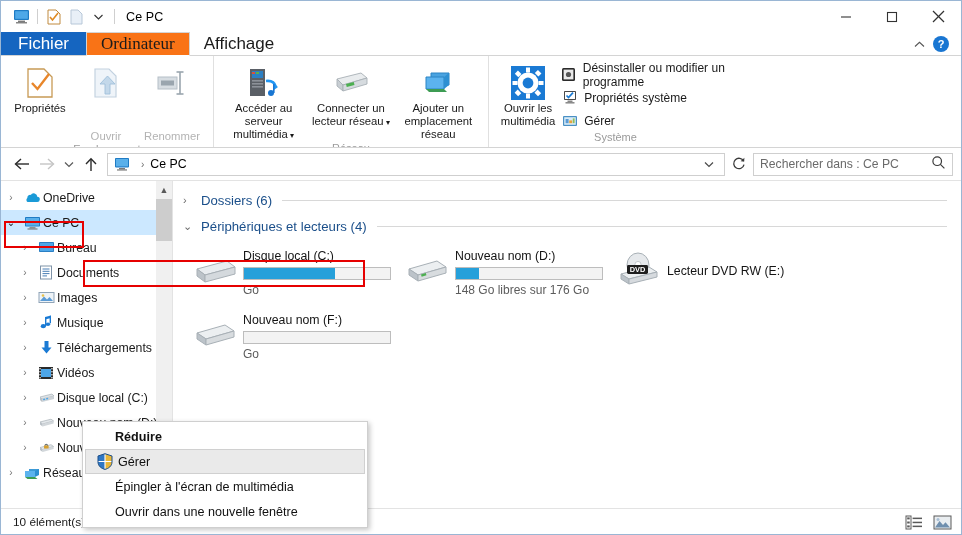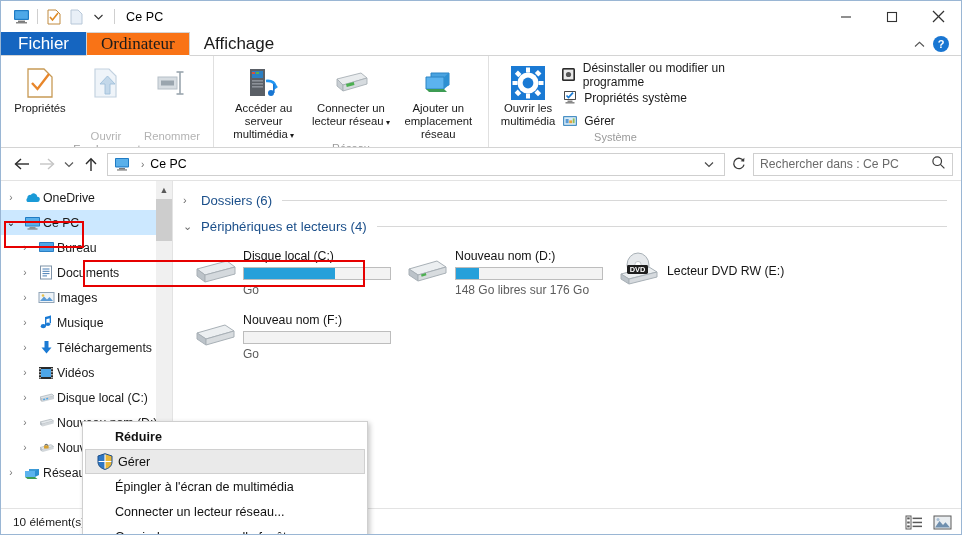--- a/index.html
+++ b/index.html
@@ -926,24 +926,20 @@
           </svg>
         </span>
         <span>Gérer</span>
       </div>
       <div class="ctx-item">
         <span class="cico"></span>
         <span>Épingler à l'écran de multimédia</span>
       </div>
       <div class="ctx-item">
         <span class="cico"></span>
-        <span>Connecter un lecteur réseau...</span>
-      </div>
-      <div class="ctx-item">
-        <span class="cico"></span>
         <span>Ouvrir dans une nouvelle fenêtre</span>
       </div>
 
     </div>
 
     <div class="redbox" style="left:3px; top:40px; width:80px; height:27px;"></div>
     <div class="redbox" style="left:82px; top:79px; width:282px; height:27px;"></div>
   </div>
 
   <div id="statusbar">

